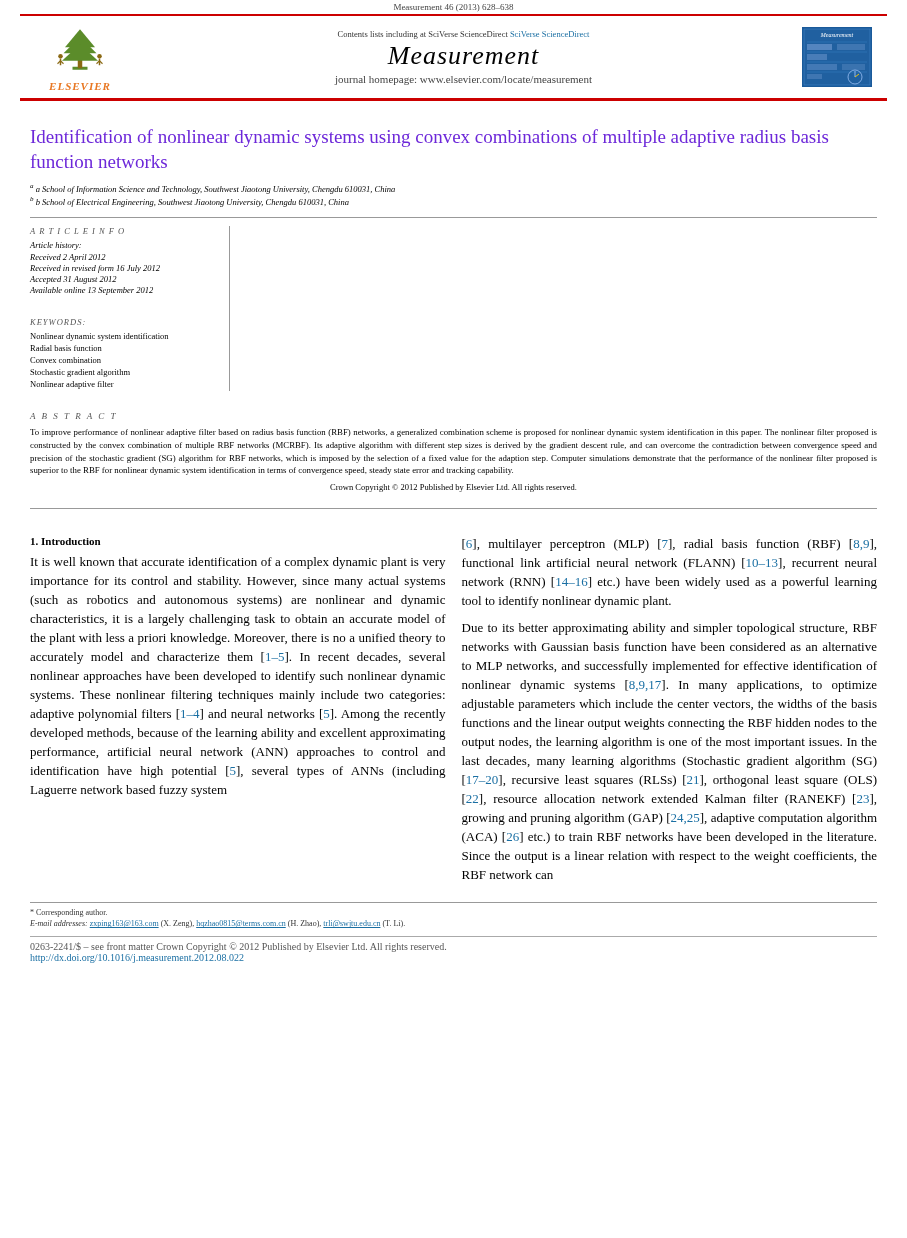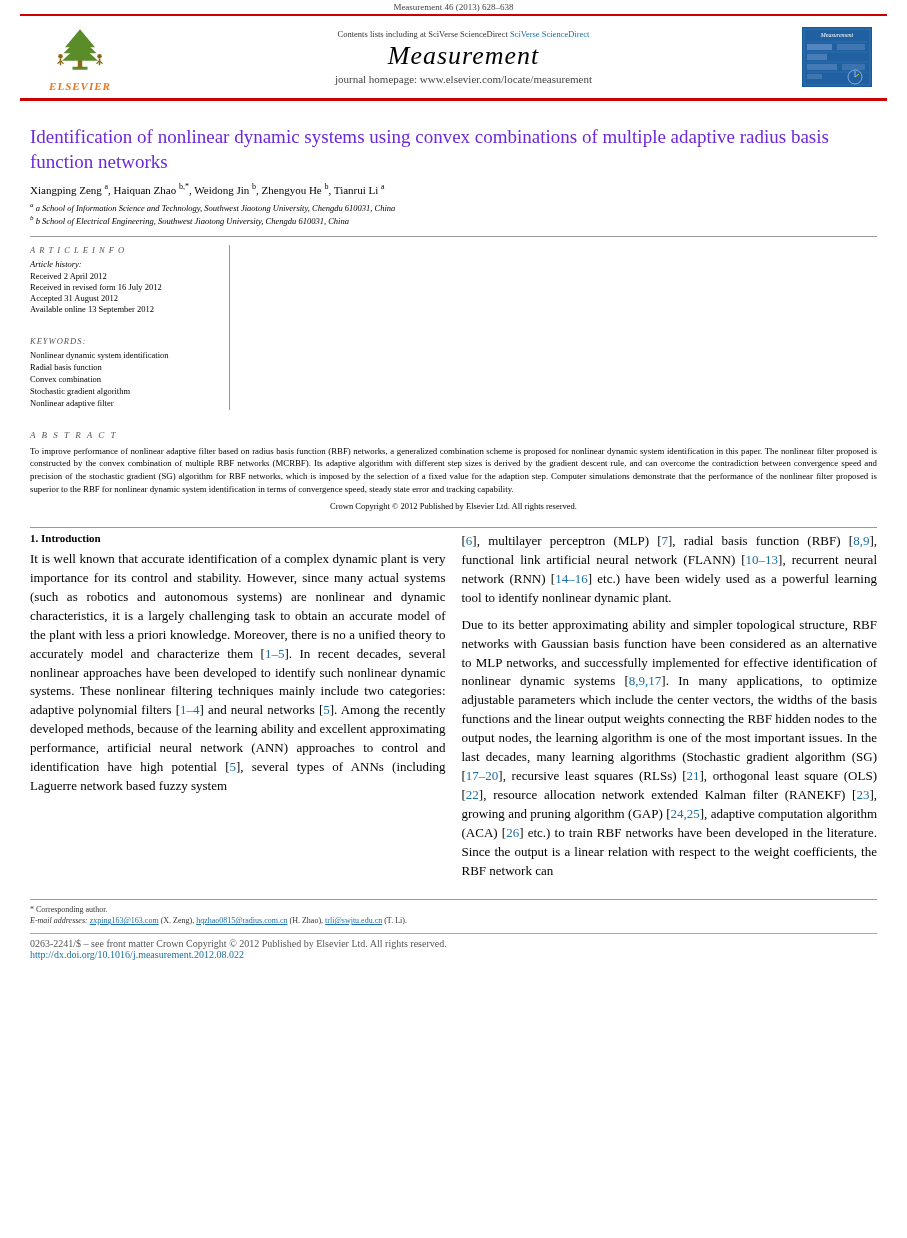--- a/index.html
+++ b/index.html
@@ -155,20 +155,21 @@
       margin-bottom: 4px;
       letter-spacing: 1px;
       text-transform: uppercase;
     }
     .article-history {
       font-size: 8.5px;
       margin-bottom: 22px;
     }
     .article-history p {
       margin-bottom: 1px;
+      font-style: italic;
     }
 
     .keywords-section {
       margin-top: 6px;
     }
     .keywords-section .keyword-item {
       font-size: 8.5px;
       margin-bottom: 2px;
     }
 
@@ -191,21 +192,21 @@
       text-align: center;
       margin-top: 5px;
       color: #000;
     }
 
     
     .body-two-col {
       display: flex;
       gap: 16px;
       border-top: 1px solid #999;
-      padding-top: 4px;
+      padding-top: 26px;
     }
     .body-left {
       flex: 1;
     }
     .body-right {
       flex: 1;
     }
 
     .section-title {
       font-size: 11px;
@@ -343,23 +344,20 @@
     </div>
   </div>
 </div>
 
 <div class="divider-line"></div>
 
 <div class="article-container">
 
   <h1 class="article-title">Identification of nonlinear dynamic systems using convex combinations of multiple adaptive radius basis function networks</h1>
 
-  <div class="authors">
-    Xiangping Zeng <sup>a</sup>, Haiquan Zhao <sup>b,*</sup>, Weidong Jin <sup>b</sup>, Zhengyou He <sup>b</sup>, Tianrui Li <sup>a</sup>
-  </div>
 
   <div class="affiliations">
     <p><sup>a</sup> <span>a School of Information Science and Technology, Southwest Jiaotong University, Chengdu 610031, China</span></p>
     <p><sup>b</sup> <span>b School of Electrical Engineering, Southwest Jiaotong University, Chengdu 610031, China</span></p>
   </div>
 
   <div class="two-column">
 
     <div class="left-col">
       <div class="section-label">A R T I C L E  I N F O</div>
@@ -406,21 +404,21 @@
         Due to its better approximating ability and simpler topological structure, RBF networks with Gaussian basis function have been considered as an alternative to MLP networks, and successfully implemented for effective identification of nonlinear dynamic systems [<span class="ref">8,9,17</span>]. In many applications, to optimize adjustable parameters which include the center vectors, the widths of the basis functions and the linear output weights connecting the RBF hidden nodes to the output nodes, the learning algorithm is one of the most important issues. In the last decades, many learning algorithms (Stochastic gradient algorithm (SG) [<span class="ref">17–20</span>], recursive least squares (RLSs) [<span class="ref">21</span>], orthogonal least square (OLS) [<span class="ref">22</span>], resource allocation network extended Kalman filter (RANEKF) [<span class="ref">23</span>], growing and pruning algorithm (GAP) [<span class="ref">24,25</span>], adaptive computation algorithm (ACA) [<span class="ref">26</span>] etc.) to train RBF networks have been developed in the literature. Since the output is a linear relation with respect to the weight coefficients, the RBF network can
       </p>
     </div>
   </div>
 
   <div class="footnote-section">
     <p class="footnote-text">* Corresponding author.</p>
     <p class="footnote-email">
       <em>E-mail addresses:</em>
       <a href="#">zxping163@163.com</a> (X. Zeng),
-      <a href="#">hqzhao0815@radius.com.cn</a> (H. Zhao),
+      <a href="#">hqzhao0815@terms.com.cn</a> (H. Zhao),
       <a href="#">trli@swjtu.edu.cn</a> (T. Li).
     </p>
   </div>
 
   <div class="footer-bottom">
     <p>0263-2241/$ – see front matter Crown Copyright © 2012 Published by Elsevier Ltd. All rights reserved.</p>
     <p>
       <a href="#">http://dx.doi.org/10.1016/j.measurement.2012.08.022</a>
     </p>
   </div>

